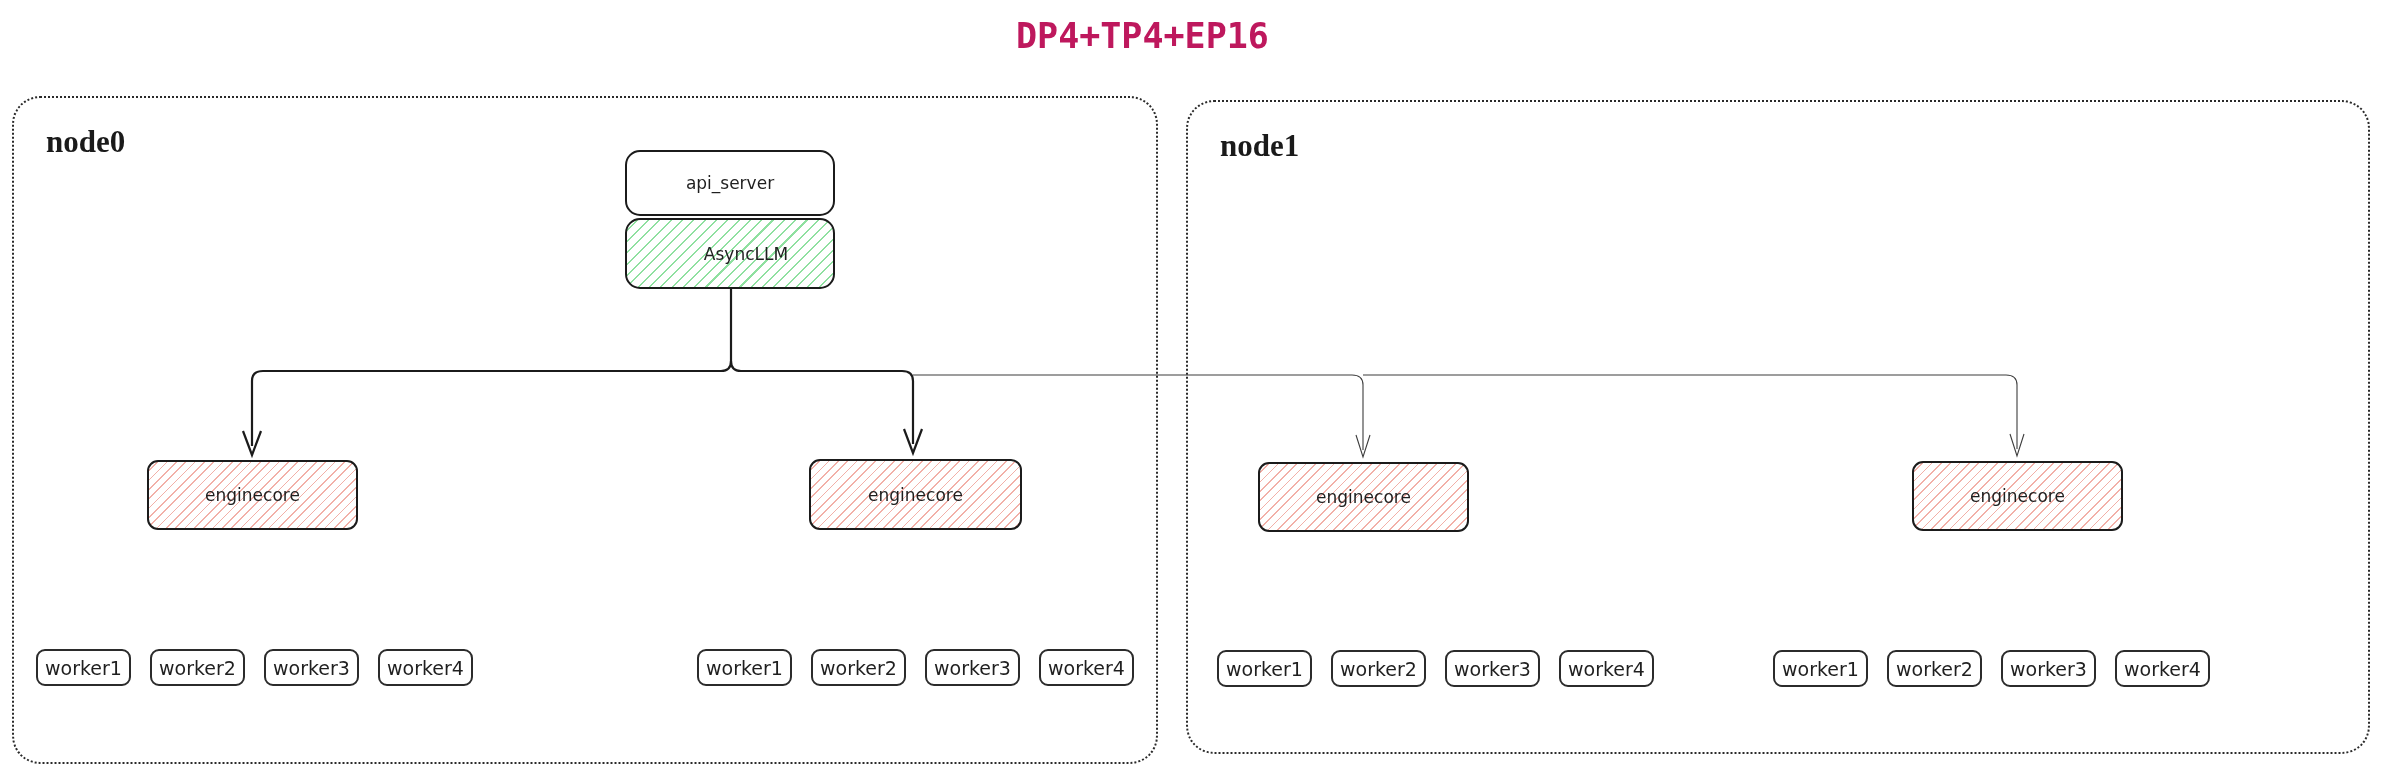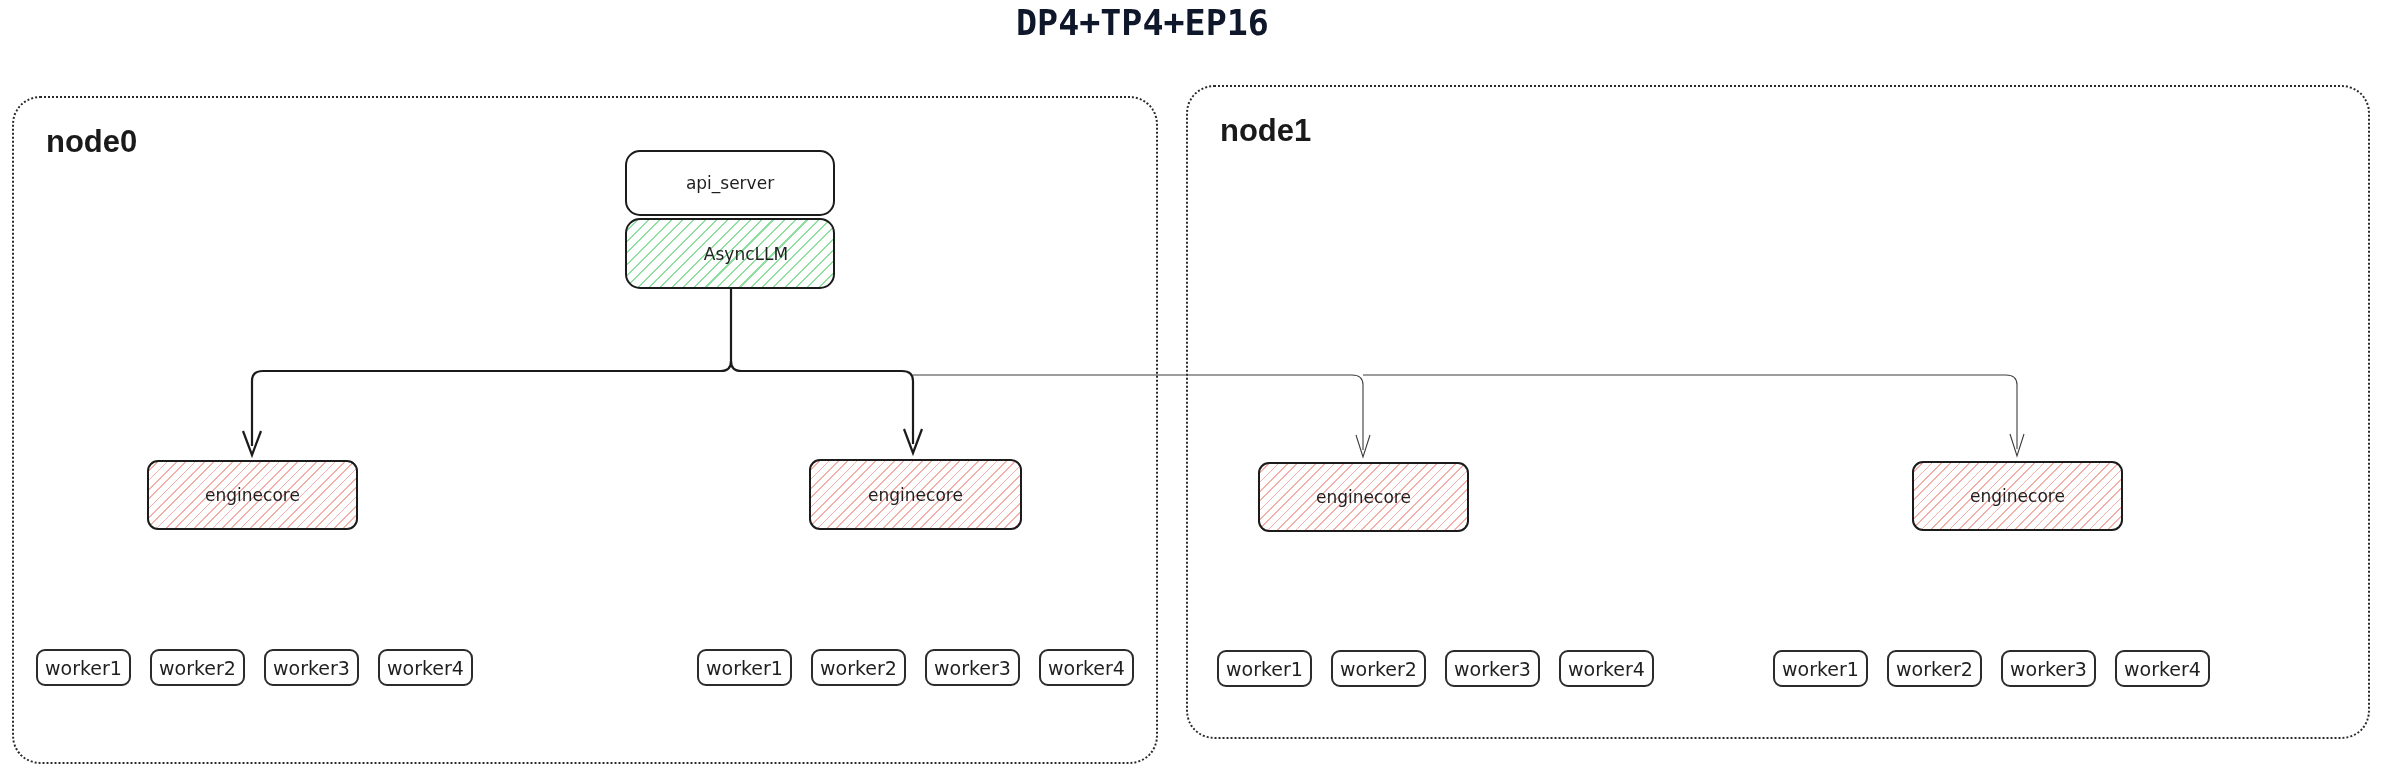--- a/index.html
+++ b/index.html
@@ -9,30 +9,30 @@
     --text:#222222;
   }
   *{box-sizing:border-box;}
   html,body{margin:0;padding:0;}
   body{
     width:2383px;height:773px;position:relative;background:#ffffff;
     font-family:"DejaVu Sans","Liberation Sans",sans-serif;color:var(--text);
     overflow:hidden;
   }
   .title{
-    position:absolute;left:1016px;top:3px;
+    position:absolute;left:1016px;top:16px;
     font-family:"DejaVu Sans Mono","Liberation Mono",monospace;
-    font-weight:bold;font-size:35px;color:#0f172a;letter-spacing:0px;
+    font-weight:bold;font-size:35px;color:#be185d;letter-spacing:0px;
   }
   .node{
     position:absolute;border:2.5px dotted #2a2a2a;border-radius:28px;background:transparent;
   }
   .node-label{
     position:absolute;left:32px;top:26px;
-    font-family:Liberation Sans, sans-serif;
+    font-family:Liberation Serif, serif;
     font-weight:bold;font-size:31px;color:#1a1a1a;
   }
   .box{
     position:absolute;border:2px solid var(--border);border-radius:15px;
     background:#ffffff;display:flex;align-items:center;justify-content:center;
     font-size:17px;color:#1f1f1f;
   }
   .hatch-green{
     background-image:repeating-linear-gradient(135deg,
       transparent 0px,transparent 6.5px,
@@ -57,21 +57,21 @@
   .thin{stroke:#3d3d3d;stroke-width:1.1;fill:none;}
 </style>
 </head>
 <body>
 
 <div class="title">DP4+TP4+EP16</div>
 
 <div class="node" style="left:12px;top:96px;width:1146px;height:668px;">
   <div class="node-label">node0</div>
 </div>
-<div class="node" style="left:1186px;top:85px;width:1184px;height:654px;">
+<div class="node" style="left:1186px;top:100px;width:1184px;height:654px;">
   <div class="node-label">node1</div>
 </div>
 
 <svg class="connectors" width="2383" height="773" viewBox="0 0 2383 773">
   <path class="thick" d="M 731 289 L 731 361"></path>
   <path class="thick" d="M 731 361 Q 731 371 721 371 L 263 371 Q 252 371 252 381 L 252 446"></path>
   <polyline class="thick" points="243,431 252,455 261,431"></polyline>
   <path class="thick" d="M 731 361 Q 731 371 741 371 L 902 371 Q 913 371 913 381 L 913 444"></path>
   <polyline class="thick" points="904,429 913,453 922,429"></polyline>
   <path class="thin" d="M 913 375 L 1352 375 Q 1363 375 1363 385 L 1363 450"></path>

